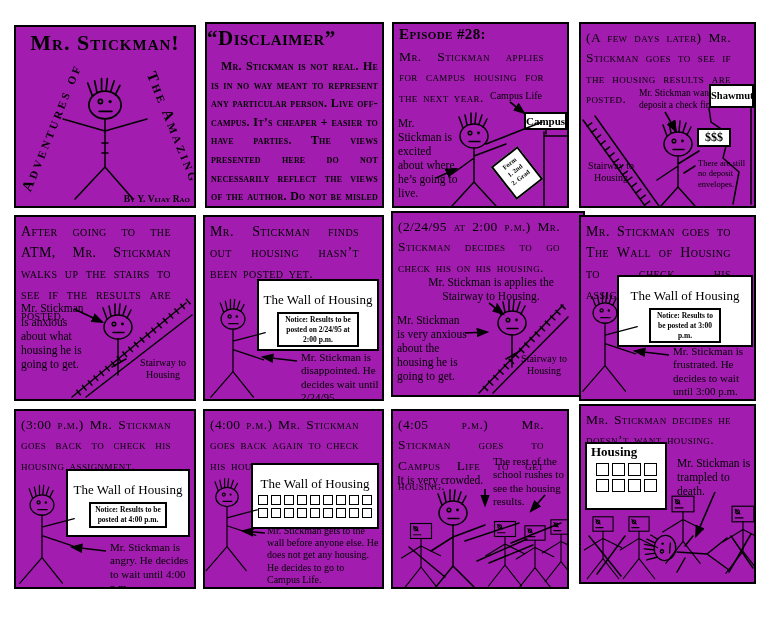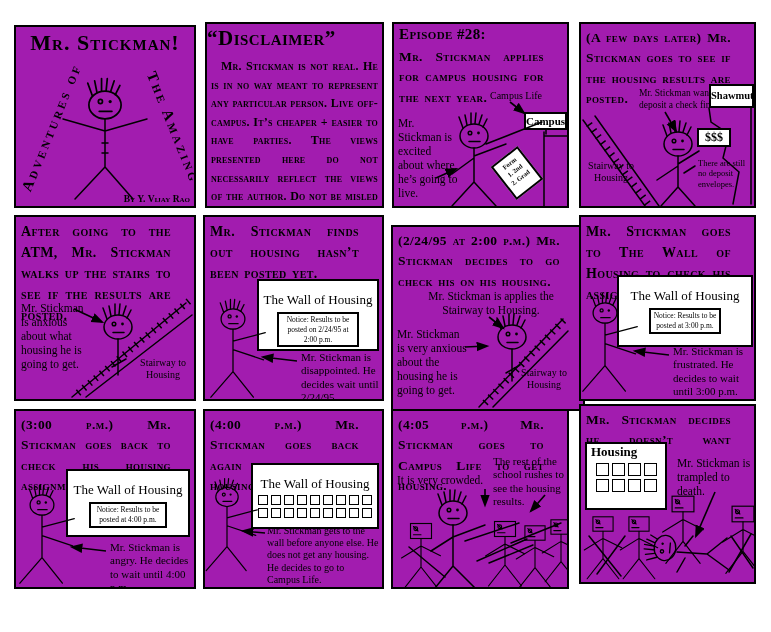--- a/index.html
+++ b/index.html
@@ -1,29 +1,29 @@
 <!DOCTYPE html>
 <html><head>
 <meta charset="utf-8">
 <style>
   *{margin:0;padding:0;box-sizing:border-box}
   html,body{width:771px;height:632px;background:#fff}
   body{position:relative;font-family:"Liberation Serif",serif;color:#000;overflow:hidden}
   .panel{position:absolute;background:#a21caf;border:2px solid #000;overflow:hidden}
   .abs{position:absolute}
-  .head{position:absolute;left:0;right:0;font-variant:small-caps;font-weight:bold;letter-spacing:.4px;word-spacing:1.5px;line-height:1.5;font-size:13.5px;text-align:justify;text-align-last:left;padding:2px 23px 0 5px}
+  .head{position:absolute;left:0;right:0;font-variant:small-caps;font-weight:normal;letter-spacing:.4px;word-spacing:1.5px;line-height:1.5;font-size:13.5px;text-align:justify;text-align-last:left;padding:2px 23px 0 5px}
   .cap{position:absolute;font-size:11px;line-height:1.22}
   .art{position:absolute;left:0;top:0;width:100%;height:100%}
   .ink{stroke:#000;fill:none;stroke-width:1.5;stroke-linecap:round}
   .arw{stroke:#000;fill:none;stroke-width:1.6}
   .hatch{stroke:#000;stroke-width:7;stroke-dasharray:1.5 6;fill:none}
   .sign{position:absolute;border:2px solid #000;background:#fff;font-weight:bold;text-align:center;overflow:hidden}
   .wall{position:absolute;border:2.5px solid #000;background:#fff}
   .wall-title{font-weight:normal;font-size:13px;text-align:center;padding-top:11px;white-space:nowrap}
-  .notice{border:2px solid #000;font-size:7.5px;font-weight:normal;text-align:center;line-height:1.3;padding:1px 2px;margin:4px auto 0;background:#fff}
+  .notice{border:2px solid #000;font-size:7.5px;font-weight:bold;text-align:center;line-height:1.3;padding:1px 2px;margin:4px auto 0;background:#fff}
   .slots{display:grid;gap:3px;justify-content:center;margin-top:3px}
   .slot{border:1.5px solid #000;background:#fff}
   .label{position:absolute;font-size:10px;line-height:1.15;text-align:center}
   .diag{position:absolute;font-variant:small-caps;font-weight:bold;font-size:15px;letter-spacing:3px;white-space:nowrap;text-align:center}
 </style>
 </head>
 <body>
 
 <svg width="0" height="0" style="position:absolute" aria-hidden="true">
   <defs>
@@ -131,21 +131,21 @@
   </div>
   <svg class="art">
     <g transform="translate(28,102) scale(0.85)">
         <use href="#sm-stand"></use>
       </g>
     <path class="arw" d="M92,144 L58,140" marker-end="url(#ah)"></path>
   </svg>
   <div class="cap" style="left:96px;top:134px;width:78px">Mr. Stickman is disappointed. He decides wait until 2/24/95.</div>
 </div>
 
-<div class="panel" style="left:391px;top:225px;width:194px;height:186px">
+<div class="panel" style="left:391px;top:211px;width:194px;height:186px">
   <div class="head" style="top:2px">(2/24/95 at 2:00 p.m.) Mr. Stickman decides to go check his on his housing.</div>
   <div class="cap" style="left:28px;top:62px;width:140px;font-size:11.5px;text-align:center">Mr. Stickman is applies the Stairway to Housing.</div>
   <div class="cap" style="left:4px;top:100px;width:70px;font-size:11.5px">Mr. Stickman is very anxious about the housing he is going to get.</div>
   <svg class="art">
     <path class="arw" d="M96,90 L110,101" marker-end="url(#ah)"></path>
     <path class="arw" d="M72,120 L94,119" marker-end="url(#ah)"></path>
     <path class="ink" d="M86,180 L170,92 M100,180 L175,104"></path>
     <path class="hatch" d="M92,176 L172,92"></path>
     <g transform="translate(119,110)">
         <use href="#sm-head"></use>

